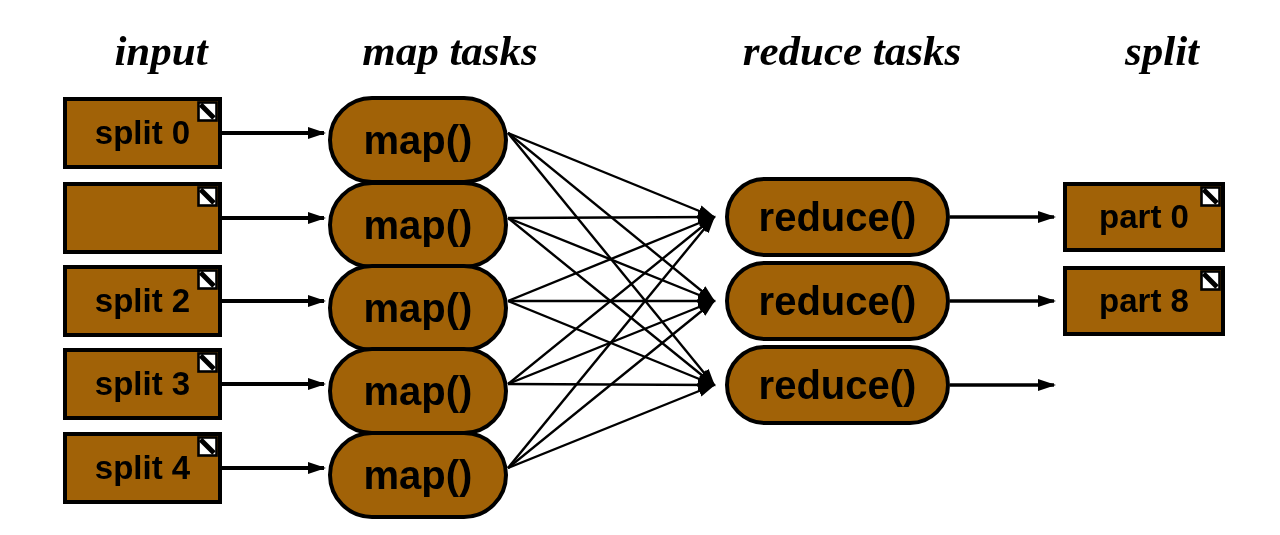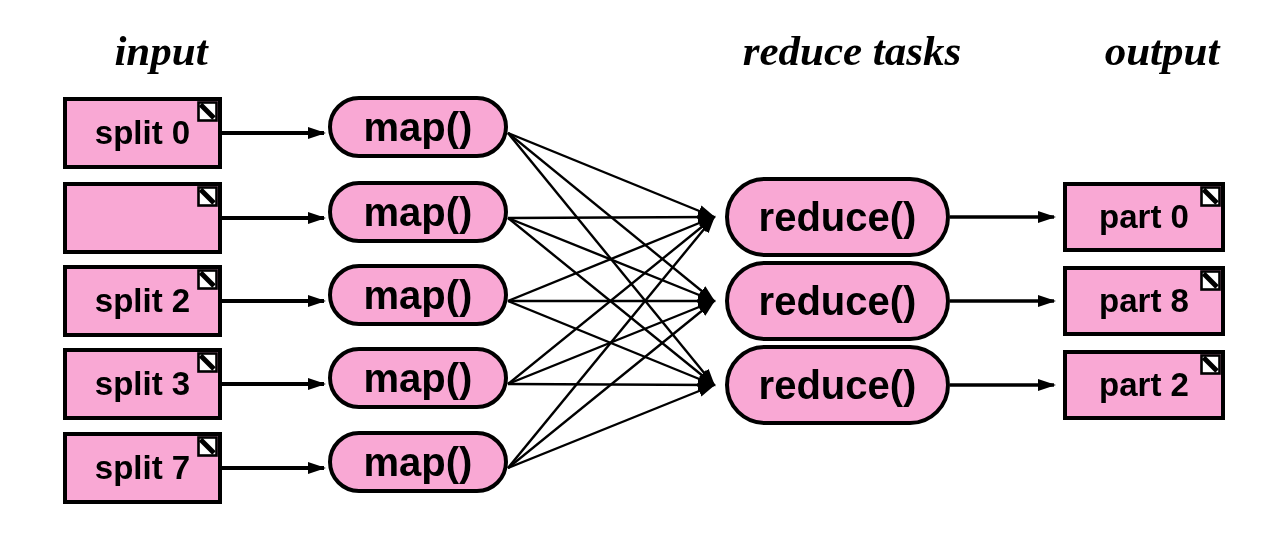--- a/index.html
+++ b/index.html
@@ -9,41 +9,42 @@
   }
   .hdr {
     position:absolute; top:26px; transform:translateX(-50%);
     font-size:43px; font-weight:bold; font-style:italic; white-space:nowrap;font-family:Liberation Serif, serif;
   }
   .wires { position:absolute; left:0; top:0; width:1280px; height:535px; }
   .ln-s { stroke:#000; stroke-width:4;   fill:none; }
   .ln-m { stroke:#000; stroke-width:2.4; fill:none; }
   .ln-r { stroke:#000; stroke-width:3.5; fill:none; }
   .node {
-    position:absolute; box-sizing:border-box; background:#f9a8d4;
+    position:absolute; box-sizing:border-box; background:#a16207;
     border:4px solid #000; display:flex; align-items:center; justify-content:center;
     font-weight:bold;
   }
   .filebox  { width:159px; height:72px; font-size:33px; }
   .splitcol { left:63px; }
   .partcol  { left:1063px; width:162px; height:70px; }
   .stadium  { border-radius:999px; }
-  .mapcol    { left:328px; width:180px; height:62px; font-size:40px; }
+  .mapcol    { left:328px; width:180px; height:88px; font-size:40px; }
   .reducecol { left:725px; width:225px; height:80px; font-size:40px; }
   .dogear { position:absolute; top:0; right:0; width:21px; height:21px; }
   .lbl { white-space:nowrap; }
 </style>
 </head>
 <body>
 
 <div class="canvas">
 
   <div class="hdr" style="left:161px">input</div>
+  <div class="hdr" style="left:450px">map tasks</div>
   <div class="hdr" style="left:852px">reduce tasks</div>
-  <div class="hdr" style="left:1162px">output</div>
+  <div class="hdr" style="left:1162px">split</div>
 
   <svg class="wires" viewBox="0 0 1280 535" xmlns="http://www.w3.org/2000/svg">
     <defs>
       <marker id="ah" markerWidth="20" markerHeight="14" refX="16" refY="6" orient="auto" markerUnits="userSpaceOnUse">
         <path d="M0,0 L18,6 L0,12 Z" fill="#000"></path>
       </marker>
     </defs>
 
     <g>
       <line class="ln-s" x1="222" y1="133" x2="324" y2="133" marker-end="url(#ah)"></line>
@@ -99,21 +100,21 @@
       </svg>
   </div>
   <div class="node filebox splitcol" style="top:348px">
     <span class="lbl">split 3</span>
     <svg class="dogear" viewBox="0 0 21 21">
         <rect x="1.5" y="1.5" width="18" height="18" fill="#fff" stroke="#000" stroke-width="2.6"></rect>
         <line x1="3.5" y1="3.5" x2="17" y2="17" stroke="#000" stroke-width="5"></line>
       </svg>
   </div>
   <div class="node filebox splitcol" style="top:432px">
-    <span class="lbl">split 7</span>
+    <span class="lbl">split 4</span>
     <svg class="dogear" viewBox="0 0 21 21">
         <rect x="1.5" y="1.5" width="18" height="18" fill="#fff" stroke="#000" stroke-width="2.6"></rect>
         <line x1="3.5" y1="3.5" x2="17" y2="17" stroke="#000" stroke-width="5"></line>
       </svg>
   </div>
 
   <div class="node stadium mapcol" style="top:96px">
     <span class="lbl">map()</span>
   </div>
   <div class="node stadium mapcol" style="top:181px">
@@ -146,21 +147,14 @@
         <line x1="3.5" y1="3.5" x2="17" y2="17" stroke="#000" stroke-width="5"></line>
       </svg>
   </div>
   <div class="node filebox partcol" style="top:266px">
     <span class="lbl">part 8</span>
     <svg class="dogear" viewBox="0 0 21 21">
         <rect x="1.5" y="1.5" width="18" height="18" fill="#fff" stroke="#000" stroke-width="2.6"></rect>
         <line x1="3.5" y1="3.5" x2="17" y2="17" stroke="#000" stroke-width="5"></line>
       </svg>
   </div>
-  <div class="node filebox partcol" style="top:350px">
-    <span class="lbl">part 2</span>
-    <svg class="dogear" viewBox="0 0 21 21">
-        <rect x="1.5" y="1.5" width="18" height="18" fill="#fff" stroke="#000" stroke-width="2.6"></rect>
-        <line x1="3.5" y1="3.5" x2="17" y2="17" stroke="#000" stroke-width="5"></line>
-      </svg>
-  </div>
 
 </div>
 
 </body></html>

